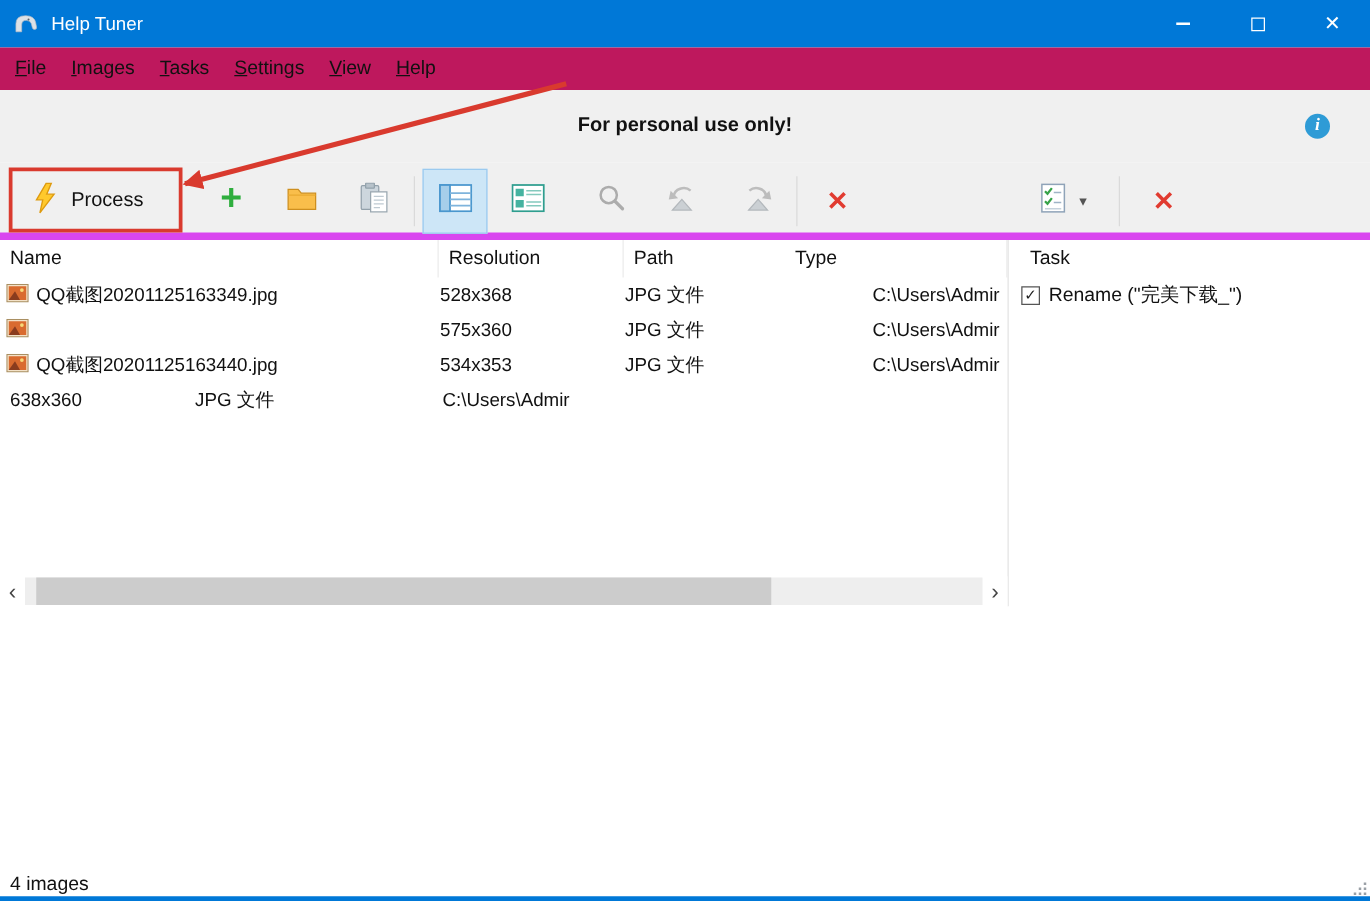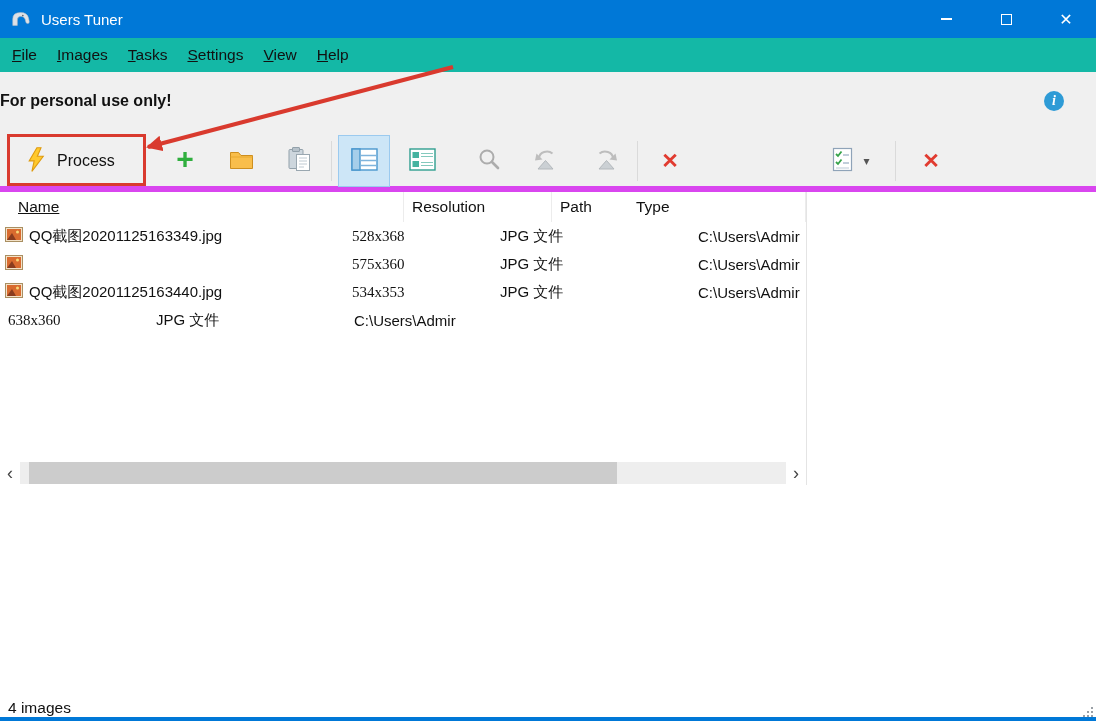--- a/index.html
+++ b/index.html
@@ -21,29 +21,29 @@
   .title-text { margin-left:9px; font-size:15px; }
   .win-controls { margin-left:auto; display:flex; height:100%; }
   .win-btn { width:60px; height:100%; display:flex; align-items:center; justify-content:center; font-size:15px; color:#fff; }
   .min-glyph { width:11px; height:2px; background:#fff; }
   .max-glyph { width:11px; height:11px; border:1.5px solid #fff; }
   .close-glyph { font-size:16px; }
 
   
   .menubar {
     position:absolute; left:0; top:38px; width:1096px; height:34px;
-    background:#14b8a6; display:flex; align-items:center; padding-left:2px; font-size:15.5px;
+    background:#be185d; display:flex; align-items:center; padding-left:2px; font-size:15.5px;
   }
   .menu-item { display:inline-block; padding:5px 10px; }
   .menu-item::first-letter { text-decoration: underline; }
 
   
   .banner {
     position:absolute; left:0; top:72px; width:1096px; height:58px;
-    background:#f0f0f0; display:flex; align-items:center; justify-content:flex-start;
+    background:#f0f0f0; display:flex; align-items:center; justify-content:center;
     font-weight:bold; font-size:16px;
   }
   .info-icon {
     position:absolute; right:32px; top:19px; width:20px; height:20px; border-radius:50%;
     background:#2E9BD6; color:#fff; display:flex; align-items:center; justify-content:center;
     font-family:"Liberation Serif", serif; font-style:italic; font-weight:bold; font-size:14px;
   }
 
   
   .toolbar {
@@ -72,28 +72,28 @@
   }
   .annotation-arrow { position:absolute; left:0; top:0; z-index:56; pointer-events:none; }
 
   
   .main { position:absolute; left:0; top:192px; width:1096px; height:507px; background:#fff; }
   .left-pane { position:absolute; left:0; top:0; width:807px; height:293px; border-right:1px solid #e4e4e4; }
   .right-pane { position:absolute; left:808px; top:0; width:288px; height:293px; }
 
   .table-header { display:flex; height:30px; align-items:center; font-size:15.5px; }
   .hcell { height:100%; display:flex; align-items:center; border-right:1px solid #ececec; }
-  .hc-name { width:404px; padding-left:18px;text-decoration:underline; }
+  .hc-name { width:351px; padding-left:8px; }
   .hc-res  { width:148px; padding-left:8px; }
   .hc-type { width:178px; padding-left:8px; }
   .hc-path { flex:1; padding-left:8px; border-right:none; }
 
   .row { display:flex; height:28px; align-items:center; font-size:15px; }
   .c-name { width:344px; display:flex; align-items:center; gap:6px; padding-left:5px; overflow:hidden; white-space:nowrap; }
-  .c-res  { width:148px; padding-left:8px;font-family:Liberation Serif, serif; }
+  .c-res  { width:148px; padding-left:8px; }
   .c-type { width:178px; padding-left:8px; }
   .c-path { flex:1; padding-left:8px; overflow:hidden; white-space:nowrap;margin-left:20px; }
   .thumb { flex:0 0 auto; }
 
   .task-header { height:30px; display:flex; align-items:center; padding-left:16px; font-size:15.5px; }
   .task-row { height:28px; display:flex; align-items:center; gap:7px; padding-left:9px; font-size:15.5px; }
   .checkbox {
     width:15px; height:15px; border:1px solid #555; background:#fff;
     display:flex; align-items:center; justify-content:center; font-size:12px; color:#222; line-height:1;
   }
@@ -118,21 +118,21 @@
 </head>
 <body>
 
 <div class="titlebar">
   <span class="app-icon">
     <svg width="22" height="22" viewBox="0 0 24 24">
       <path d="M3 19 V12 Q3 5 11.5 5 Q19 5 20.2 11 L21 15 Q21.2 17 19.3 17 Q17.5 17 17.2 15 L16.5 12 Q15.2 9 12 9 Q8 9 8 13 V19 Z" fill="#DDE1E6" stroke="#b9bfc6" stroke-width="0.6"></path>
       <circle cx="14" cy="8.3" r="0.9" fill="#59606a"></circle>
     </svg>
   </span>
-  <span class="title-text">Users Tuner</span>
+  <span class="title-text">Help Tuner</span>
   <div class="win-controls">
     <div class="win-btn">
         <span class="min-glyph"></span>
       </div>
     <div class="win-btn">
         <span class="max-glyph"></span>
       </div>
     <div class="win-btn">
         <span class="close-glyph">✕</span>
       </div>
@@ -346,20 +346,27 @@
 
     <div class="hscroll">
       <span class="scroll-arrow">‹</span>
       <div class="scroll-track">
         <div class="scroll-thumb"></div>
       </div>
       <span class="scroll-arrow">›</span>
     </div>
   </div>
 
+  <div class="right-pane">
+    <div class="task-header">Task</div>
+    <div class="task-row">
+      <span class="checkbox">✓</span>
+      <span>Rename ("完美下载_")</span>
+    </div>
+  </div>
 </div>
 
 <div class="statusbar">
   <span>4 images</span>
 </div>
 <span class="resize-grip">
   <svg width="13" height="13" viewBox="0 0 13 13">
     <rect x="10" y="10" width="2" height="2" fill="#9aa0a6"></rect>
     <rect x="6" y="10" width="2" height="2" fill="#9aa0a6"></rect>
     <rect x="10" y="6" width="2" height="2" fill="#9aa0a6"></rect>

